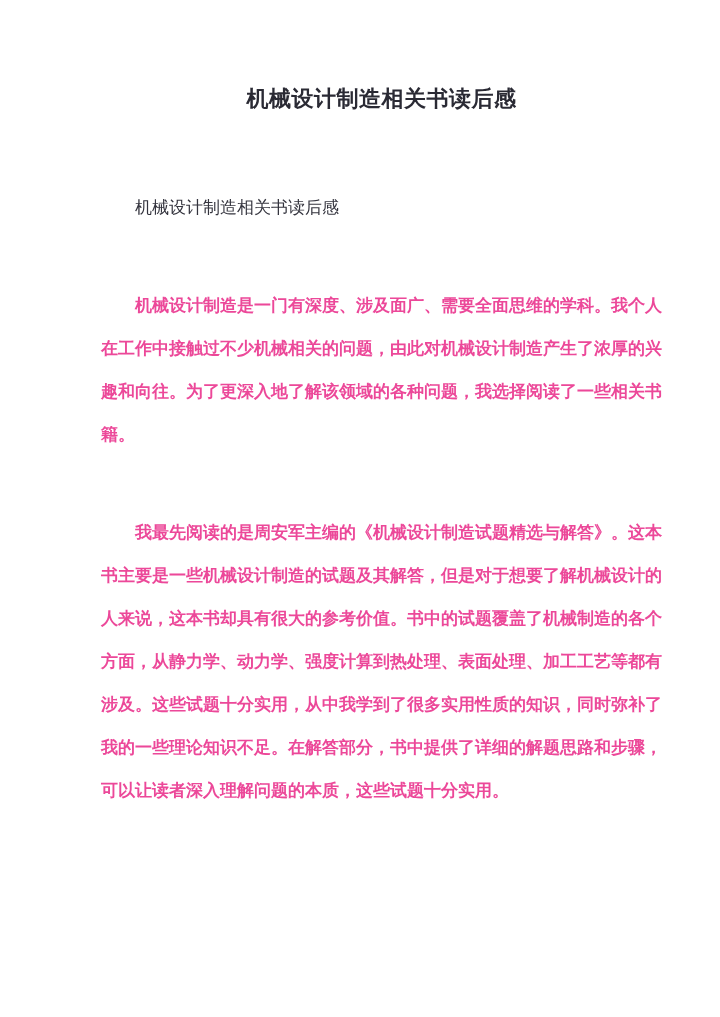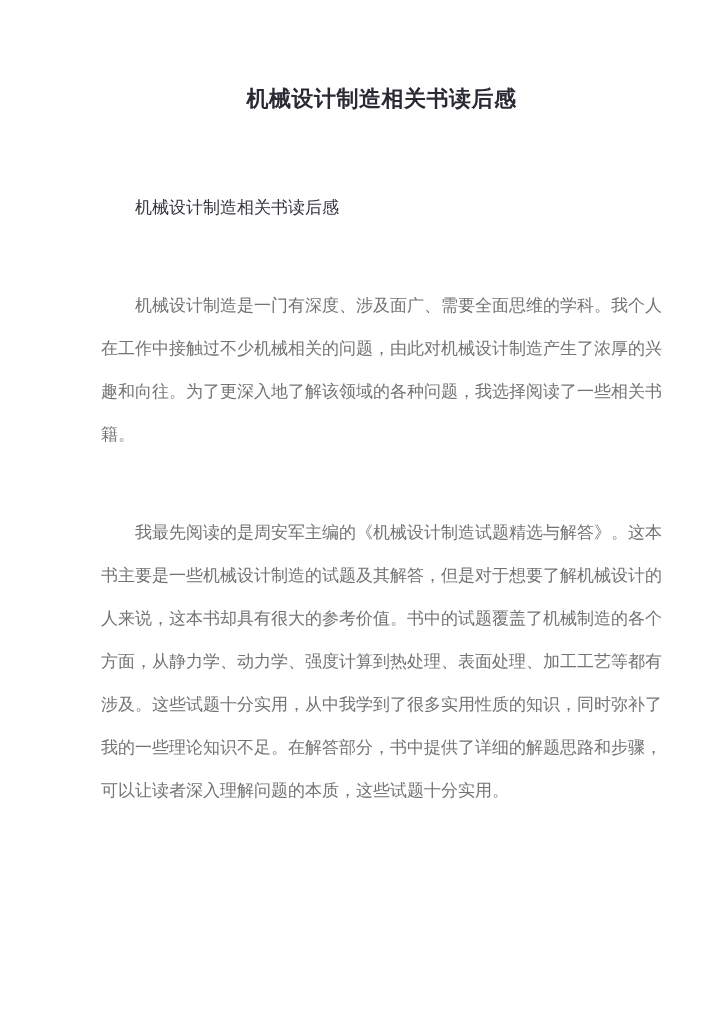--- a/index.html
+++ b/index.html
@@ -32,26 +32,26 @@
     margin: 70px 0 0 0;
     font-size: 17px;
     font-weight: normal;
     line-height: 43px;
     text-indent: 2em;
     color: #34343e;
   }
   .doc-paragraph {
     margin: 55px 0 0 0;
     font-size: 17px;
-    font-weight: normal;
+    font-weight: bold;
     line-height: 43px;
     text-indent: 2em;
     text-align: justify;
     text-justify: inter-ideograph;
-    color: #737373;
+    color: #ec4899;
   }
 </style>
 </head>
 <body>
 
 <div class="page">
   <h1 class="doc-title">机械设计制造相关书读后感</h1>
 
   <p class="doc-subtitle">机械设计制造相关书读后感</p>
 

